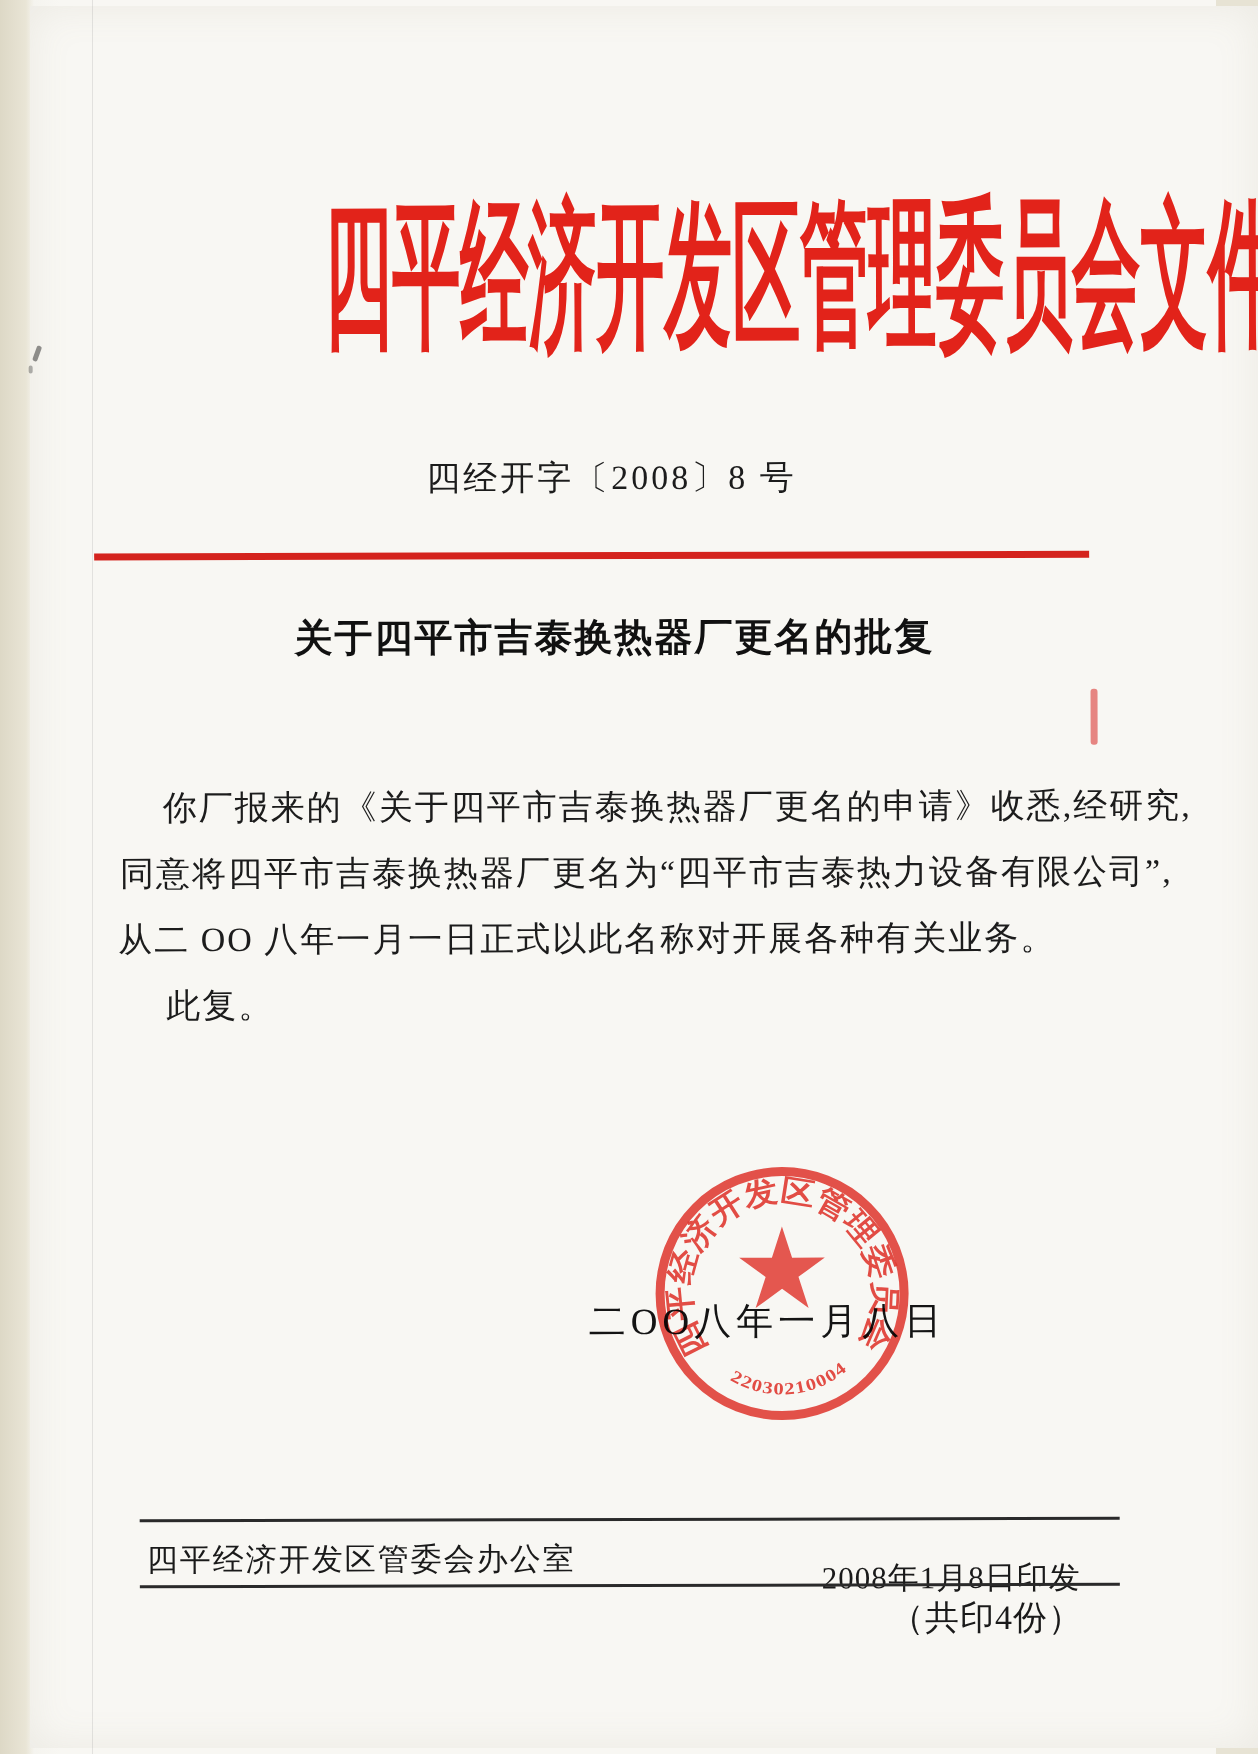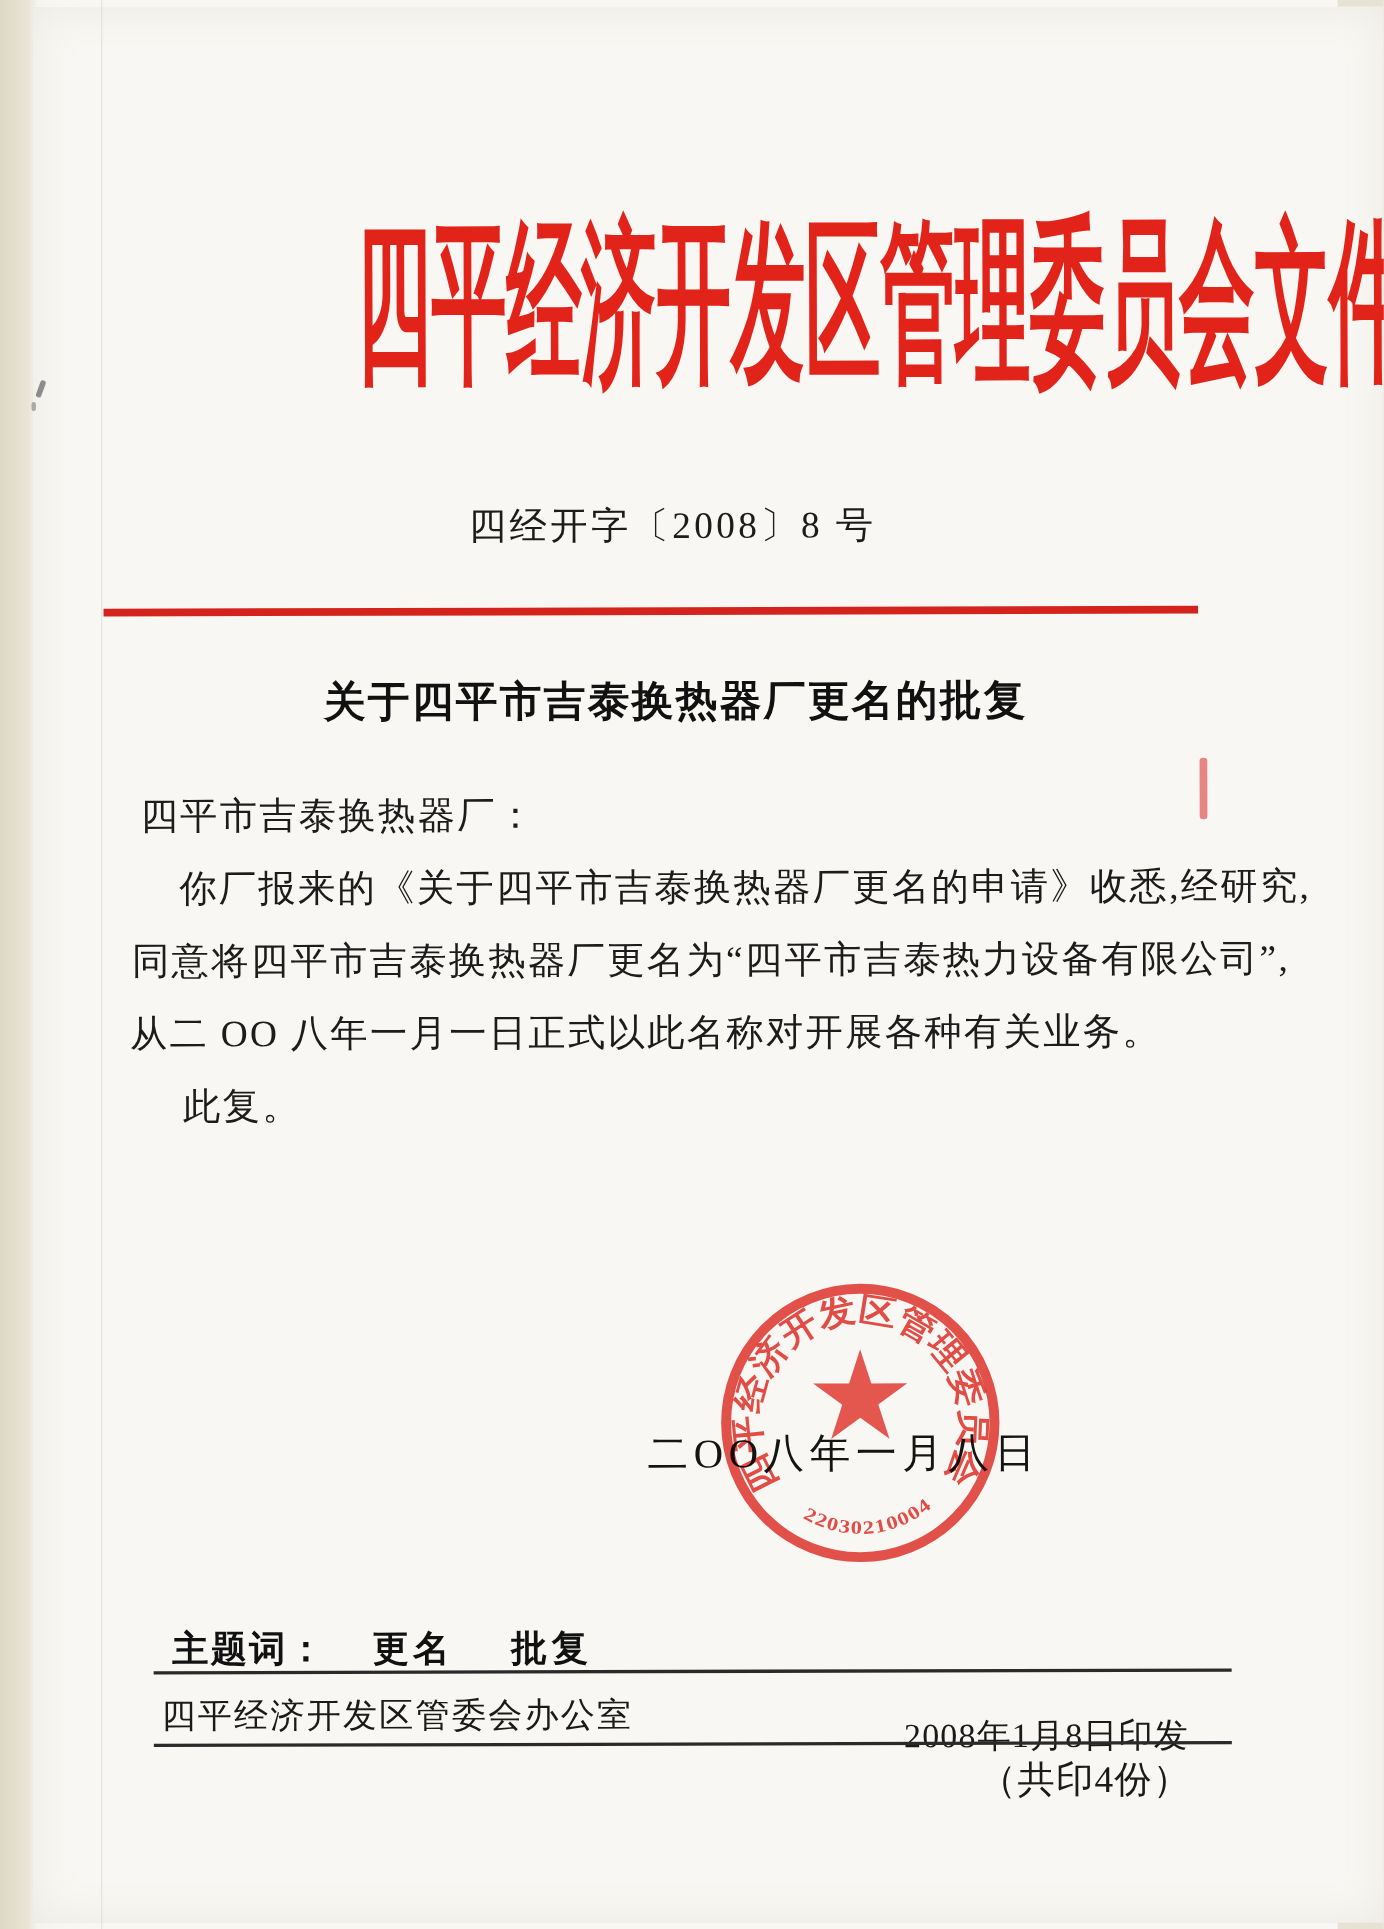--- a/index.html
+++ b/index.html
@@ -133,21 +133,20 @@
   <div class="content">
 
     <div class="org-header">四平经济开发区管理委员会文件</div>
 
     <div class="doc-number">四经开字〔2008〕8 号</div>
 
     <div class="red-divider"></div>
 
     <div class="doc-title">关于四平市吉泰换热器厂更名的批复</div>
 
-    <div class="addressee">四平市吉泰换热器厂：</div>
 
     <div class="body-line l1">你厂报来的《关于四平市吉泰换热器厂更名的申请》收悉,经研究,</div>
     <div class="body-line l2">同意将四平市吉泰换热器厂更名为“四平市吉泰热力设备有限公司”,</div>
     <div class="body-line l3">从二 OO 八年一月一日正式以此名称对开展各种有关业务。</div>
     <div class="body-line l4">此复。</div>
 
     <div class="date-line">二OO八年一月八日</div>
 
     <div class="seal">
       <svg viewBox="0 0 272 272" width="272" height="272">
@@ -159,25 +158,20 @@
         <polygon points="136,69 146.1,100.1 178.8,100.1 152.4,119.3 162.5,150.4 136,131.2 109.5,150.4 119.6,119.3 93.2,100.1 125.9,100.1" fill="#dd2a22" opacity="0.85"></polygon>
         <text font-size="31" fill="#dd2a22" opacity="0.9">
           <textPath href="#sealTopArc" startOffset="2" textLength="402" lengthAdjust="spacingAndGlyphs">四平经济开发区管理委员会</textPath>
         </text>
         <text font-size="17" fill="#dd2a22" opacity="0.9" letter-spacing="1">
           <textPath href="#sealBottomArc" startOffset="22" textLength="150" lengthAdjust="spacingAndGlyphs">2203021000483</textPath>
         </text>
       </svg>
     </div>
 
-    <div class="subject-row">
-      <span class="subject-label">主题词：</span>
-      <span class="kw">更名</span>
-      <span class="kw kw2">批复</span>
-    </div>
 
     <div class="rule r1"></div>
 
     <div class="footer-office">四平经济开发区管委会办公室</div>
     <div class="footer-date">2008年1月8日印发</div>
 
     <div class="rule r2"></div>
 
     <div class="footer-copies">（共印4份）</div>
 

